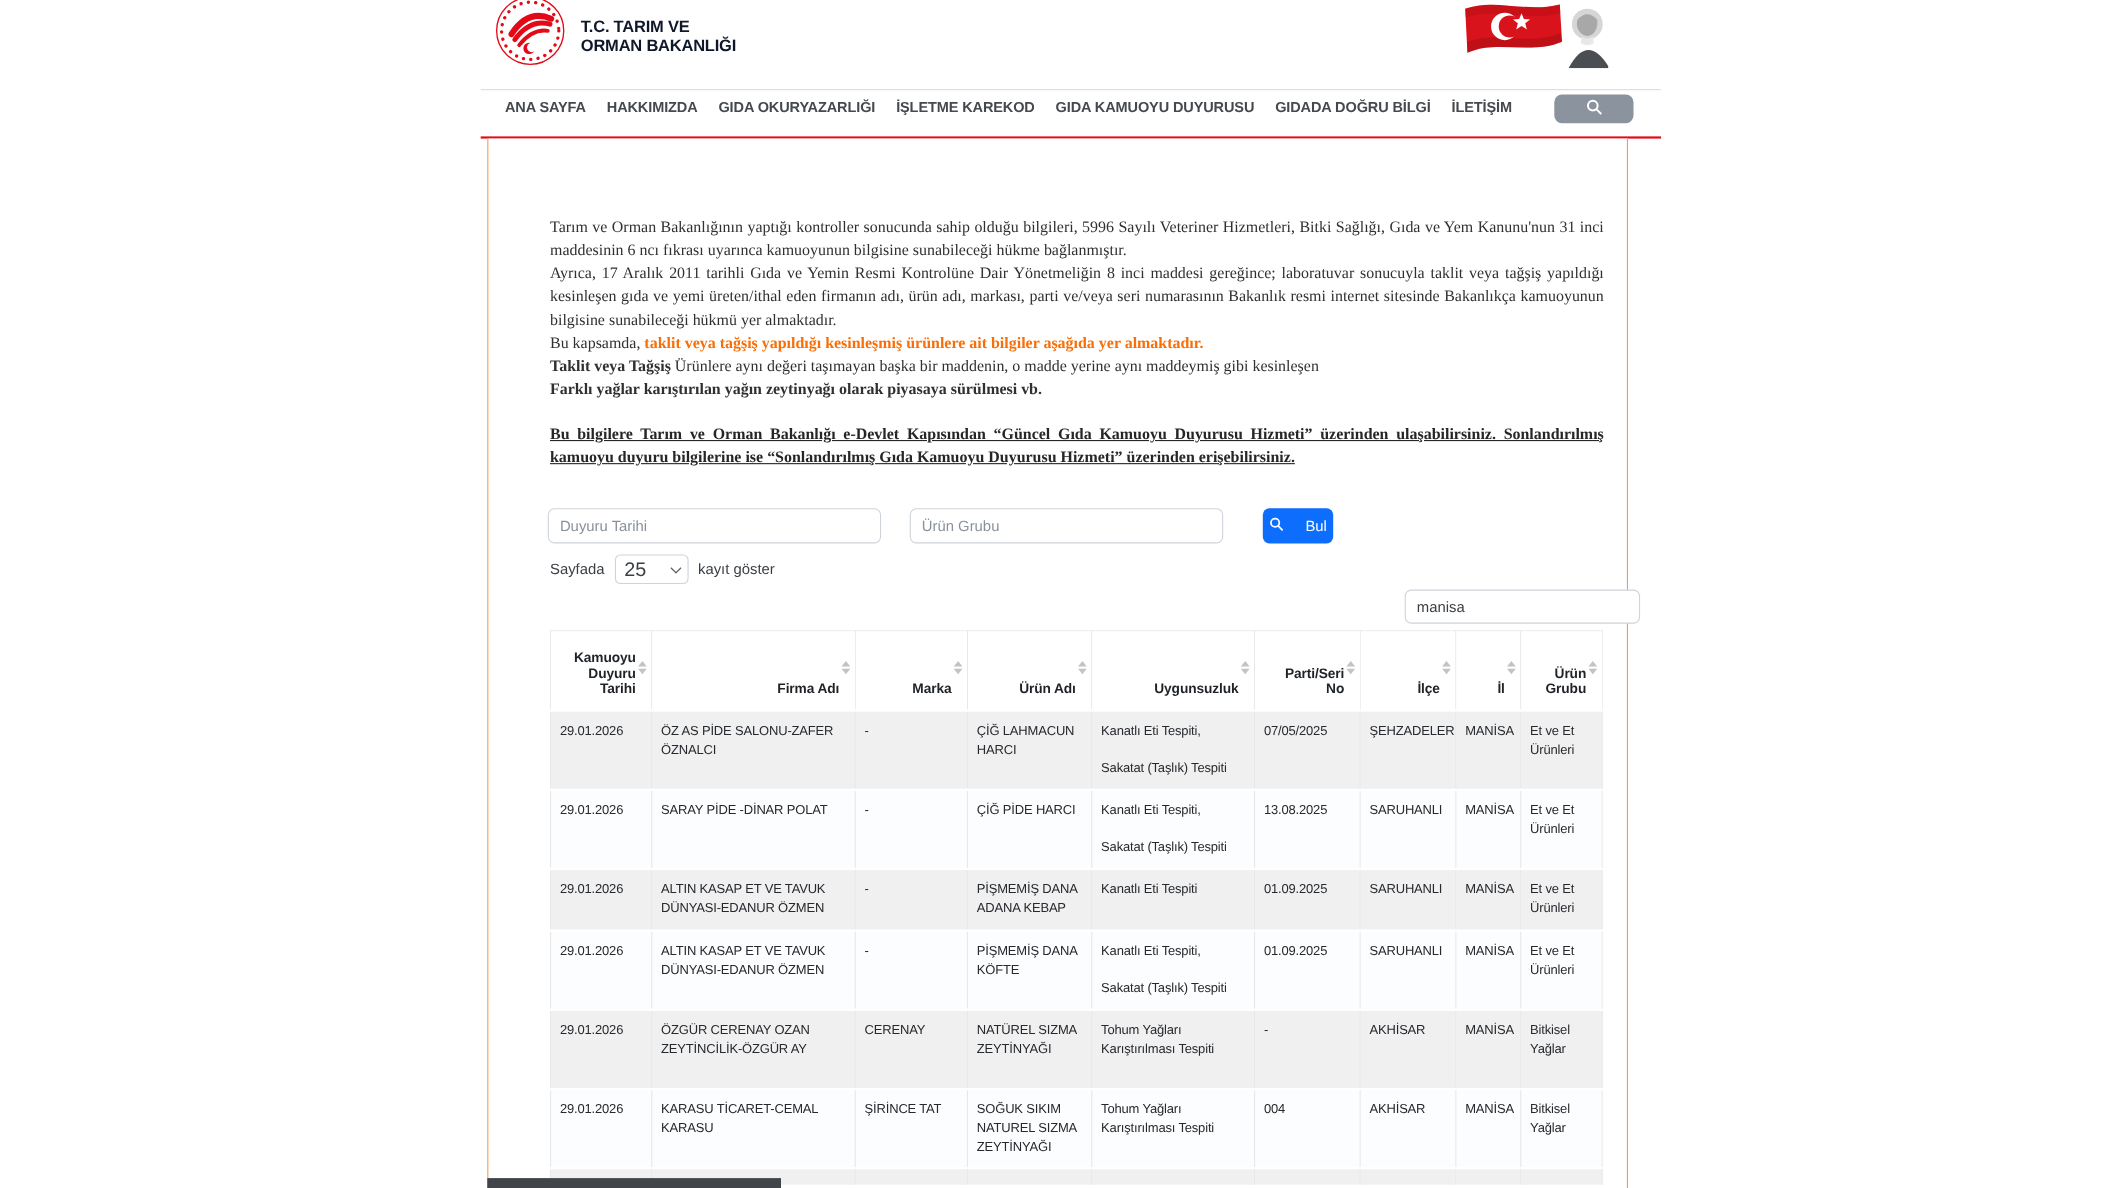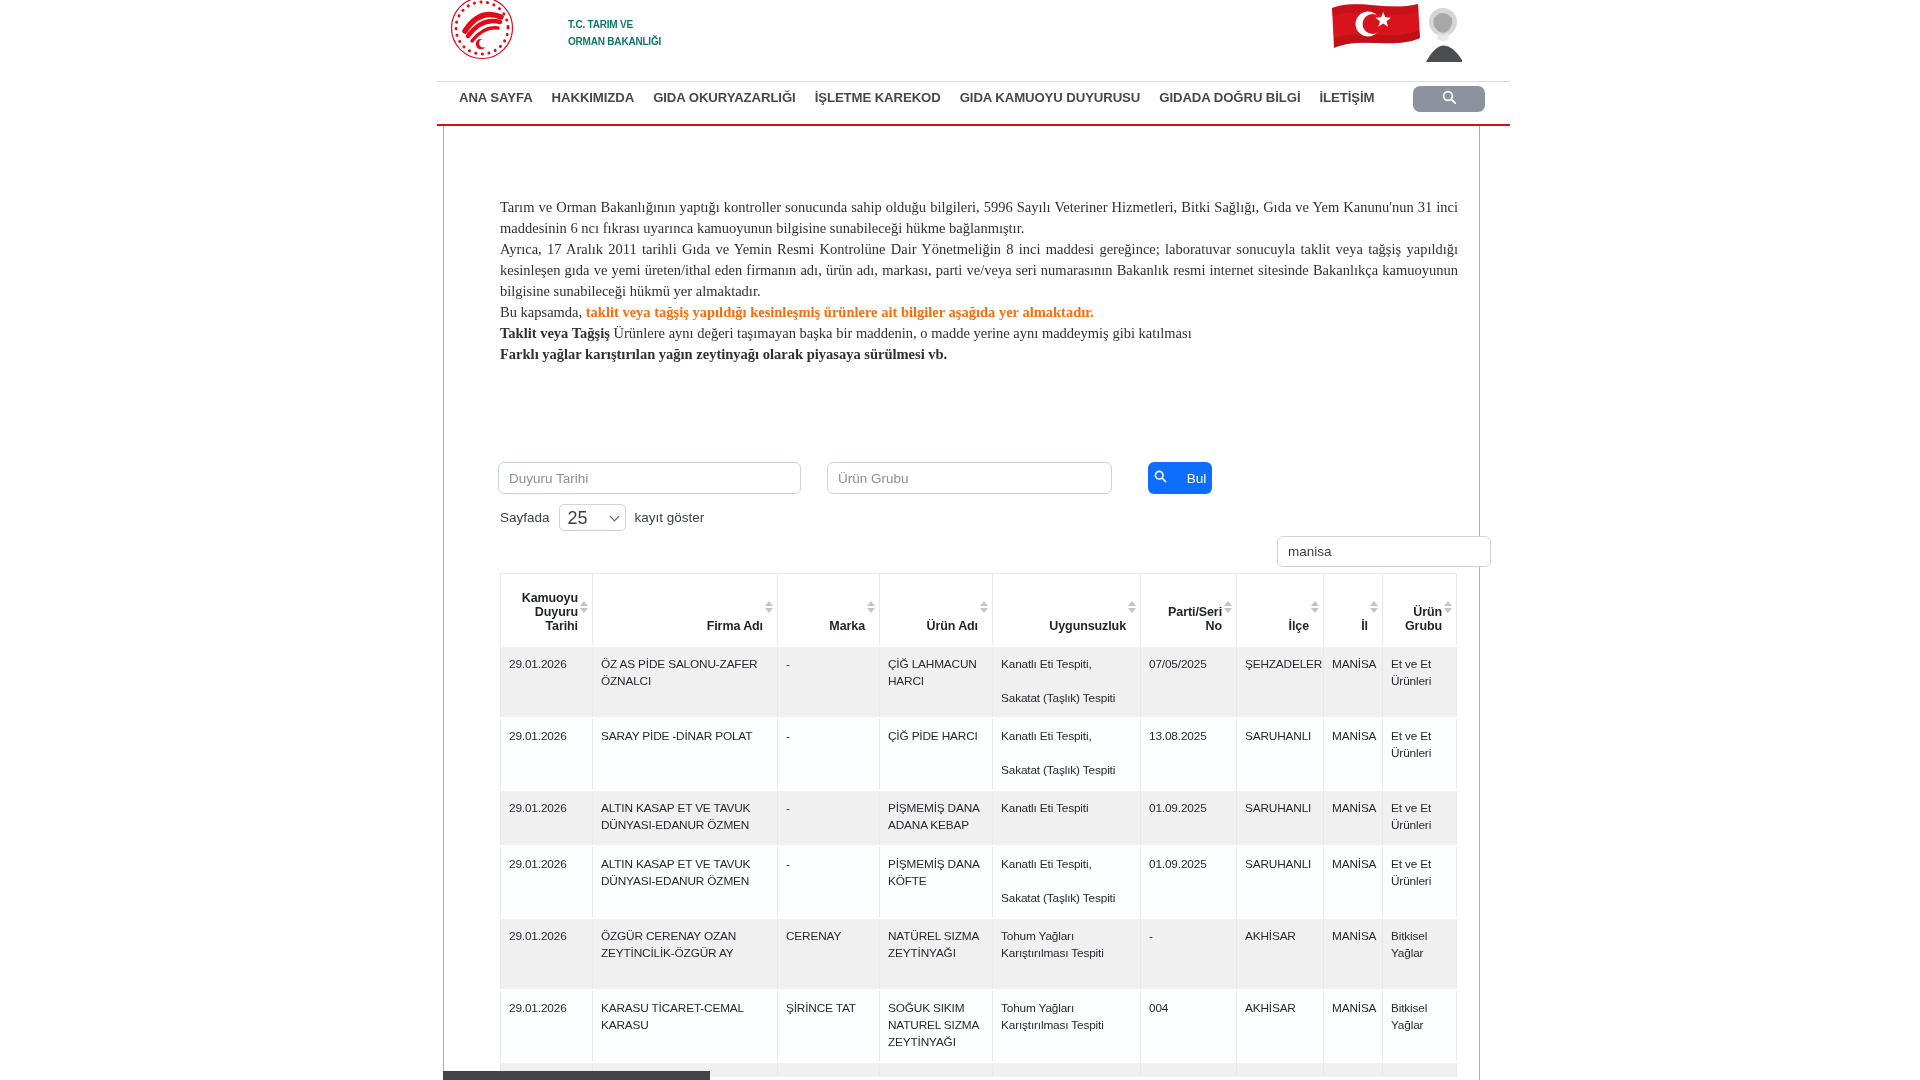--- a/index.html
+++ b/index.html
@@ -4,21 +4,21 @@
 <style>
   * { margin:0; padding:0; box-sizing:border-box; }
   html,body { background:#fff; }
   #stage {
     position:relative; width:1920px; height:1080px; overflow:hidden;
     background:#fff; font-family:"Liberation Sans", sans-serif; color:#212529;
   }
 
   
   .logo-link { position:absolute; left:450px; top:-2px; width:220px; height:64px; display:flex; align-items:center; gap:14px; cursor:pointer; }
-  .brand-text { font-weight:bold; font-size:10px; line-height:17.5px; color:#0f766e; letter-spacing:-0.2px; padding-top:6px;margin-left:40px; }
+  .brand-text { font-weight:bold; font-size:15px; line-height:17.5px; color:#0f172a; letter-spacing:-0.2px; padding-top:6px; }
   .flag-wrap { position:absolute; left:1330px; top:0; width:142px; height:62px; }
 
   .nav-divider { position:absolute; left:437px; top:81px; width:1073px; height:1px; background:#dcdcdc; }
   .nav-row { position:absolute; left:459px; top:90px; display:flex; gap:19px; align-items:center; }
   .nav-item { font-size:13.2px; font-weight:bold; color:#45494e; letter-spacing:-0.1px; white-space:nowrap; cursor:pointer; }
   .nav-search-btn { position:absolute; left:1413px; top:86px; width:72px; height:26px; border:none;
     background:#8b939e; border-radius:7px; display:flex; align-items:center; justify-content:center; cursor:pointer; }
 
   .red-line { position:absolute; left:437px; top:124px; width:1073px; height:2px; background:#e30a17; }
 
@@ -136,22 +136,23 @@
 
   <div class="red-line"></div>
 
   <div class="panel"></div>
 
 
   <div class="intro">
     <p>Tarım ve Orman Bakanlığının yaptığı kontroller sonucunda sahip olduğu bilgileri, 5996 Sayılı Veteriner Hizmetleri, Bitki Sağlığı, Gıda ve Yem Kanunu'nun 31 inci maddesinin 6 ncı fıkrası uyarınca kamuoyunun bilgisine sunabileceği hükme bağlanmıştır.</p>
     <p>Ayrıca, 17 Aralık 2011 tarihli Gıda ve Yemin Resmi Kontrolüne Dair Yönetmeliğin 8 inci maddesi gereğince; laboratuvar sonucuyla taklit veya tağşiş yapıldığı kesinleşen gıda ve yemi üreten/ithal eden firmanın adı, ürün adı, markası, parti ve/veya seri numarasının Bakanlık resmi internet sitesinde Bakanlıkça kamuoyunun bilgisine sunabileceği hükmü yer almaktadır.</p>
     <p><span>Bu kapsamda, </span><span class="hl-orange">taklit veya tağşiş yapıldığı kesinleşmiş ürünlere ait bilgiler aşağıda yer almaktadır.</span></p>
-    <p><span class="b">Taklit veya Tağşiş</span><span> Ürünlere aynı değeri taşımayan başka bir maddenin, o madde yerine aynı maddeymiş gibi katılması</span></p>
+    <p><span class="b">Taklit veya Tağşiş</span><span> Ürünlere aynı değeri taşımayan başka bir maddenin, o madde yerine aynı maddeymiş gibi kesinleşen</span></p>
     <p class="b">Farklı yağlar karıştırılan yağın zeytinyağı olarak piyasaya sürülmesi vb.</p>
+    <p class="p-link">Bu bilgilere Tarım ve Orman Bakanlığı e-Devlet Kapısından “Güncel Gıda Kamuoyu Duyurusu Hizmeti” üzerinden ulaşabilirsiniz. Sonlandırılmış kamuoyu duyuru bilgilerine ise “Sonlandırılmış Gıda Kamuoyu Duyurusu Hizmeti” üzerinden erişebilirsiniz.</p>
   </div>
 
   <input id="date-input" class="txt-input" type="text" placeholder="Duyuru Tarihi" style="">
   <input id="product-input" class="txt-input" type="text" placeholder="Ürün Grubu" style="">
   <button class="bul-btn">
     <span>
       <svg width="13" height="13" viewBox="0 0 13 13">
           <circle cx="5.2" cy="5.2" r="3.8" fill="none" stroke="#fff" stroke-width="1.6"></circle>
           <line x1="8.2" y1="8.2" x2="11.6" y2="11.6" stroke="#fff" stroke-width="1.6" stroke-linecap="round"></line>
         </svg>

